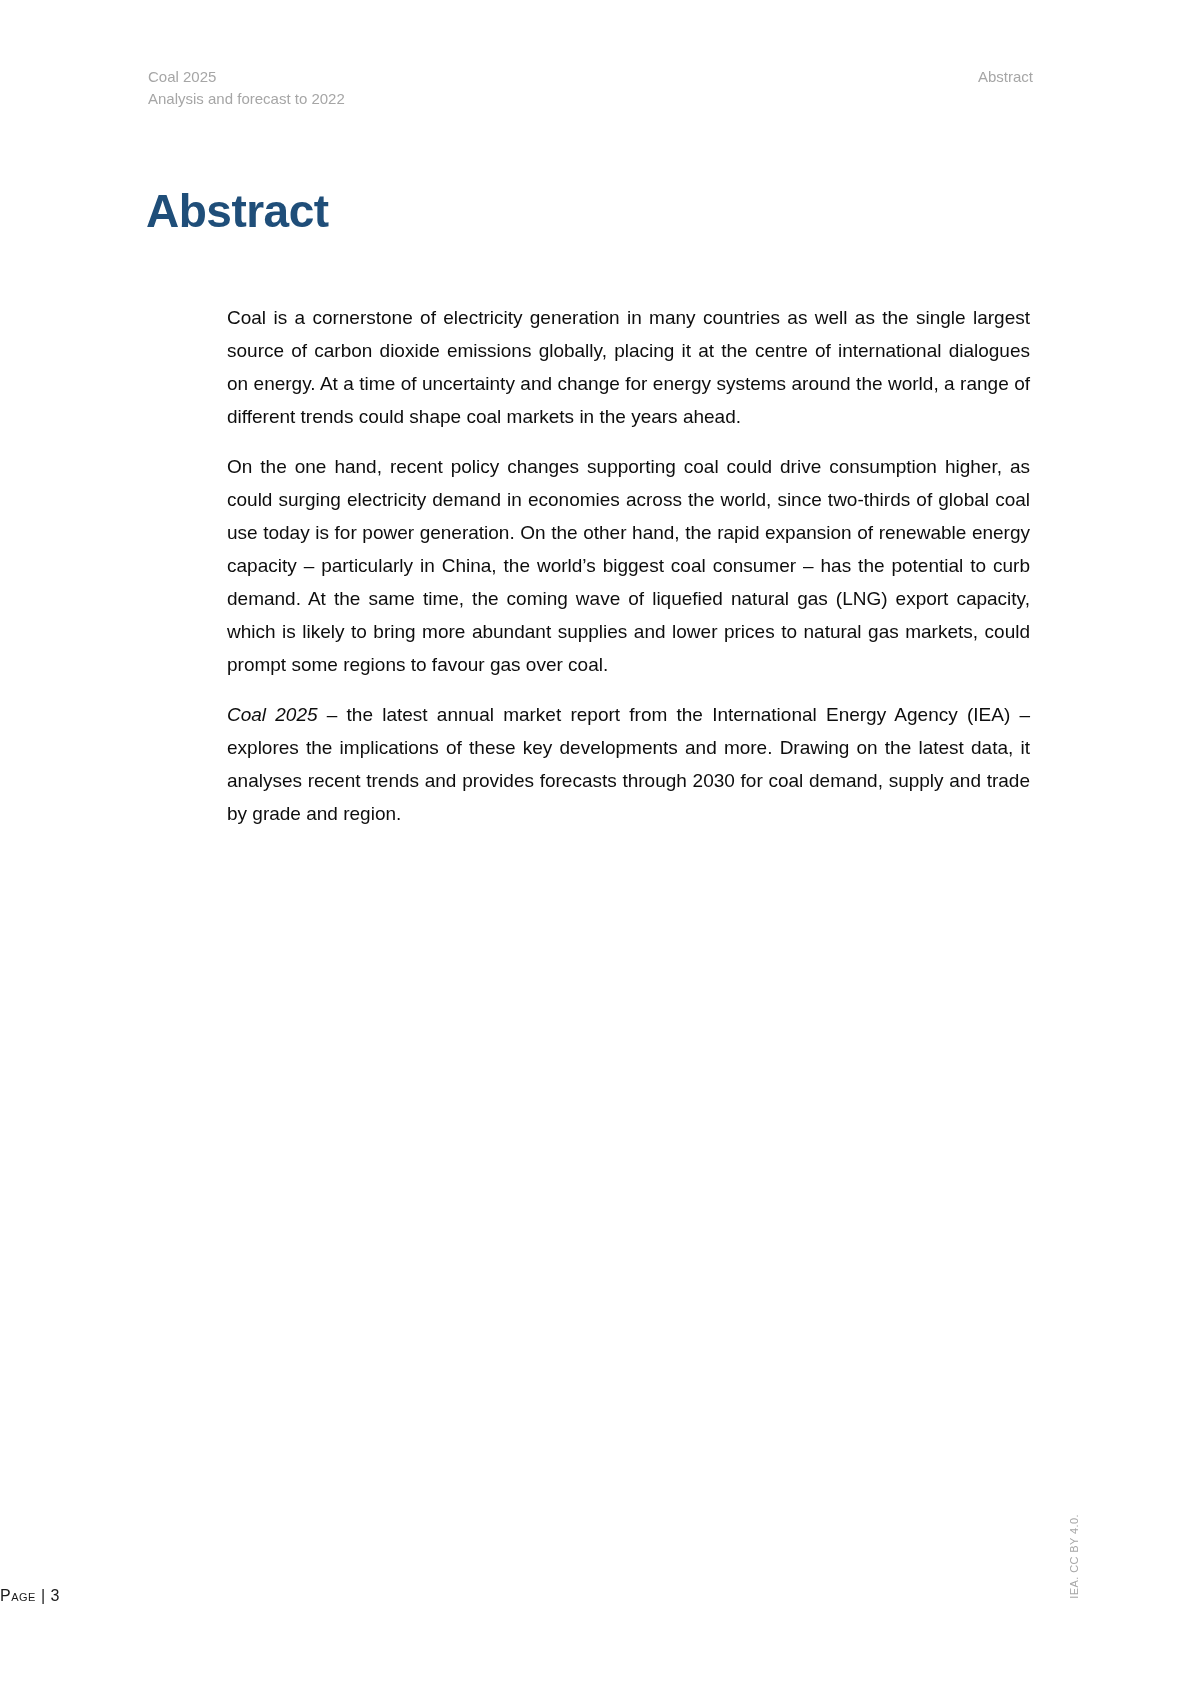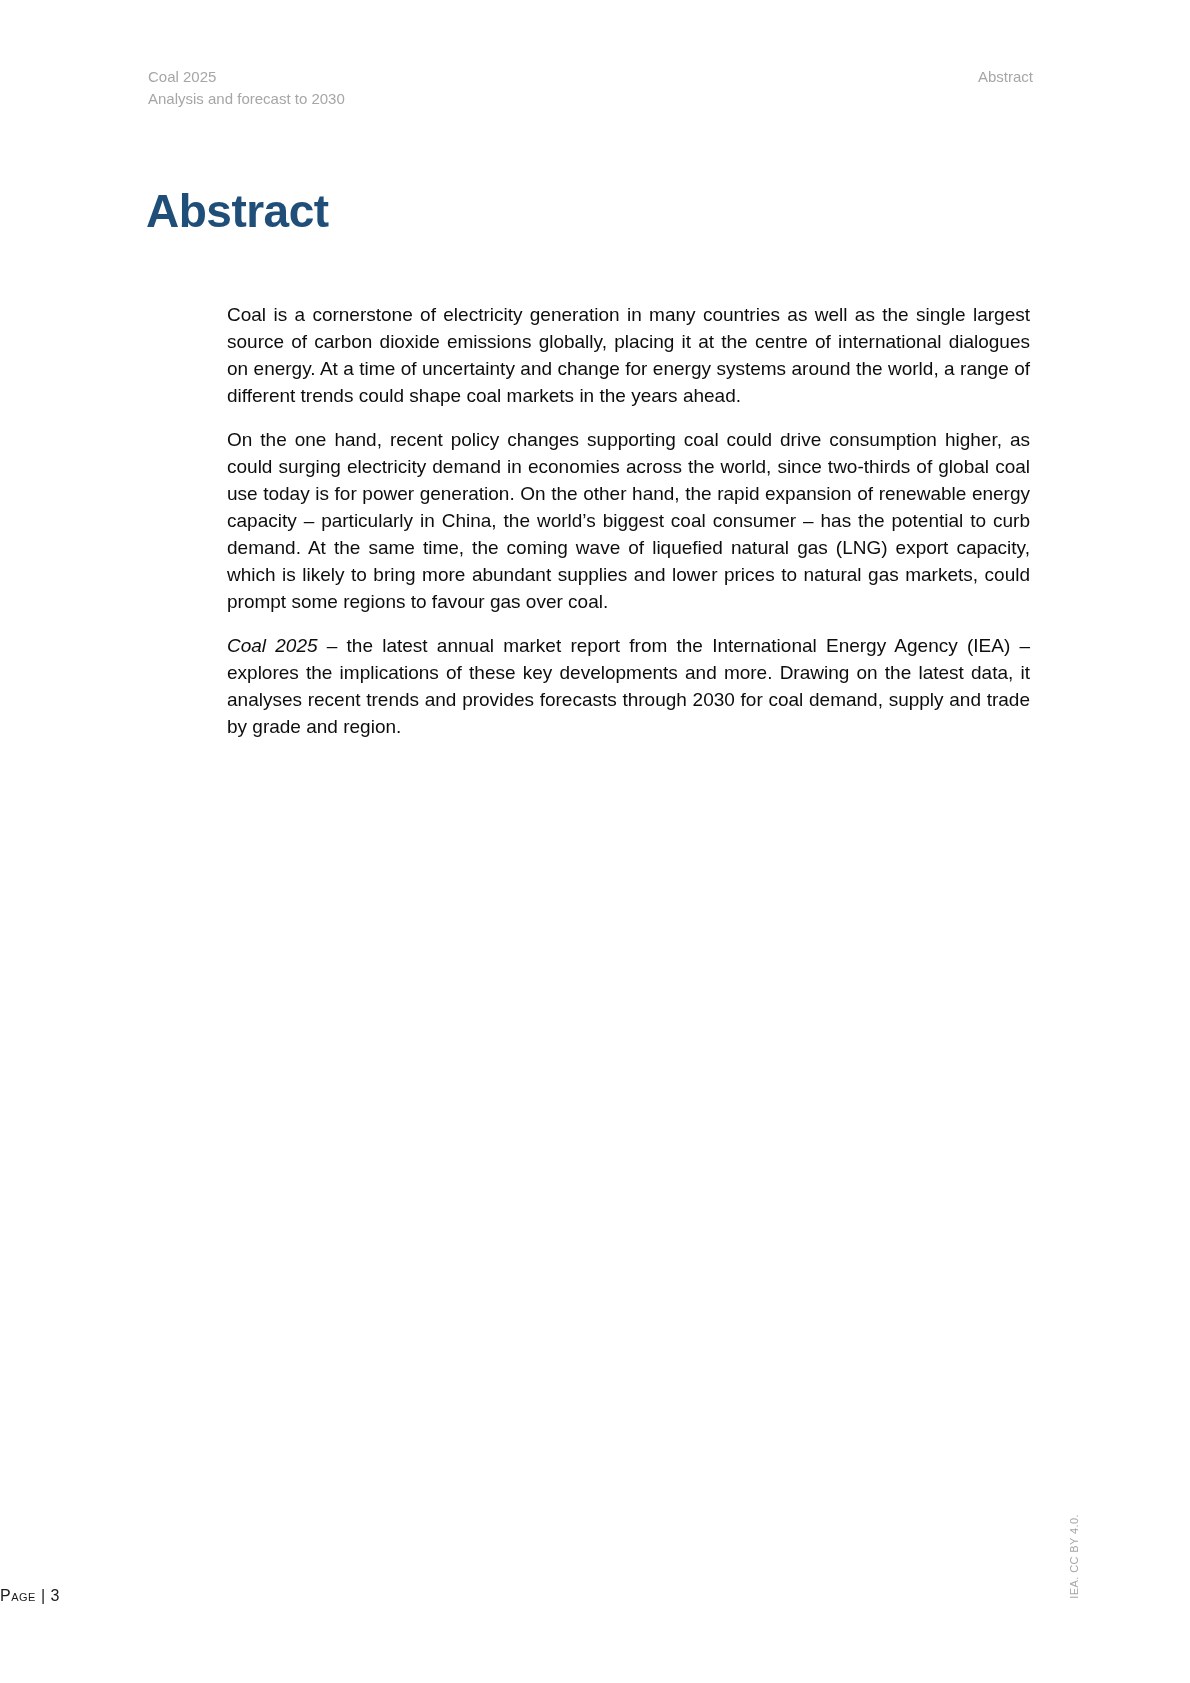--- a/index.html
+++ b/index.html
@@ -47,21 +47,21 @@
     letter-spacing: -0.5px;
   }
 
   
   .content {
     position: absolute;
     top: 301px;
     left: 227px;
     width: 803px;
     font-size: 19px;
-    line-height: 27px;
+    line-height: 33px;
     text-align: justify;
     color: #0d0d0d;
   }
   .content p { margin: 0 0 17px 0; }
   .content em { font-style: italic; }
 
   
   .license {
     position: absolute;
     right: 110px;
@@ -89,21 +89,21 @@
   .footer .sep { margin: 0 5px; }
 </style>
 </head>
 <body>
 
 <div class="page">
 
   <header class="header">
     <div class="header-left">
       <div>Coal 2025</div>
-      <div>Analysis and forecast to 2030</div>
+      <div>Analysis and forecast to 2022</div>
     </div>
     <div class="header-right">Abstract</div>
   </header>
 
   <h1 class="title">Abstract</h1>
 
   <main class="content">
     <p>Coal is a cornerstone of electricity generation in many countries as well as the single largest source of carbon dioxide emissions globally, placing it at the centre of international dialogues on energy. At a time of uncertainty and change for energy systems around the world, a range of different trends could shape coal markets in the years ahead.</p>
     <p>On the one hand, recent policy changes supporting coal could drive consumption higher, as could surging electricity demand in economies across the world, since two-thirds of global coal use today is for power generation. On the other hand, the rapid expansion of renewable energy capacity – particularly in China, the world’s biggest coal consumer – has the potential to curb demand. At the same time, the coming wave of liquefied natural gas (LNG) export capacity, which is likely to bring more abundant supplies and lower prices to natural gas markets, could prompt some regions to favour gas over coal.</p>
     <p><em>Coal 2025</em><span> – the latest annual market report from the International Energy Agency (IEA) – explores the implications of these key developments and more. Drawing on the latest data, it analyses recent trends and provides forecasts through 2030 for coal demand, supply and trade by grade and region.</span></p>

